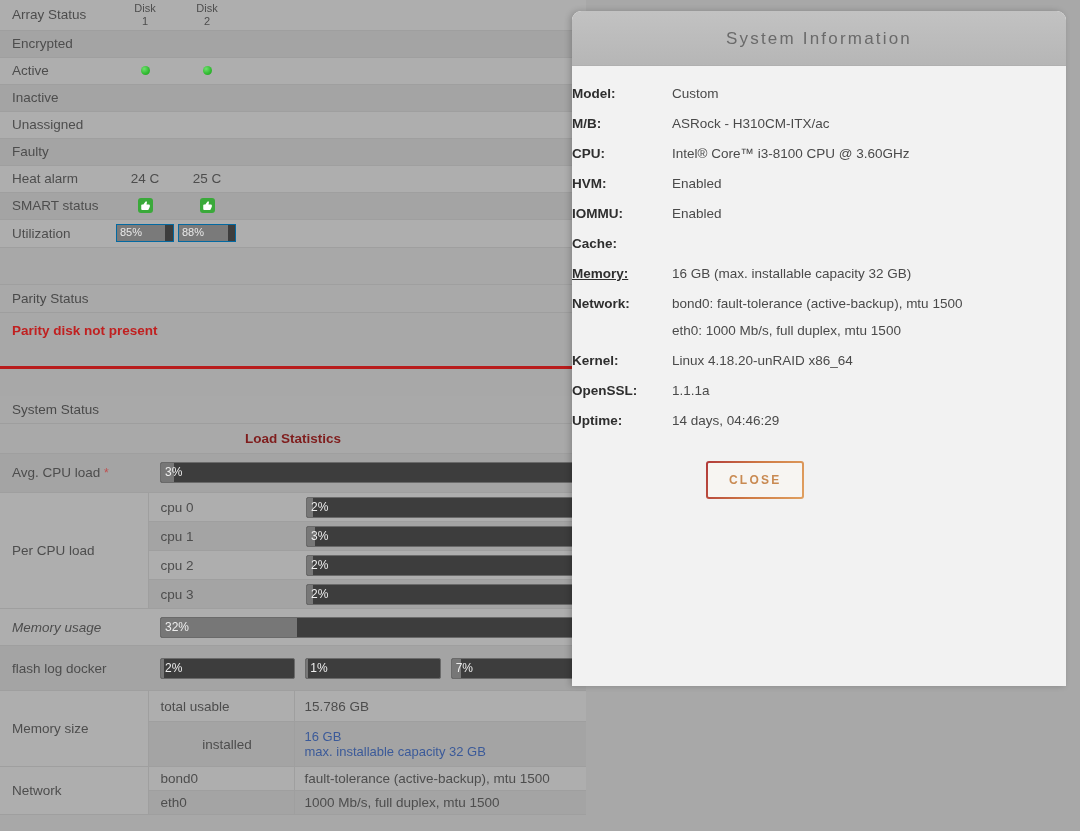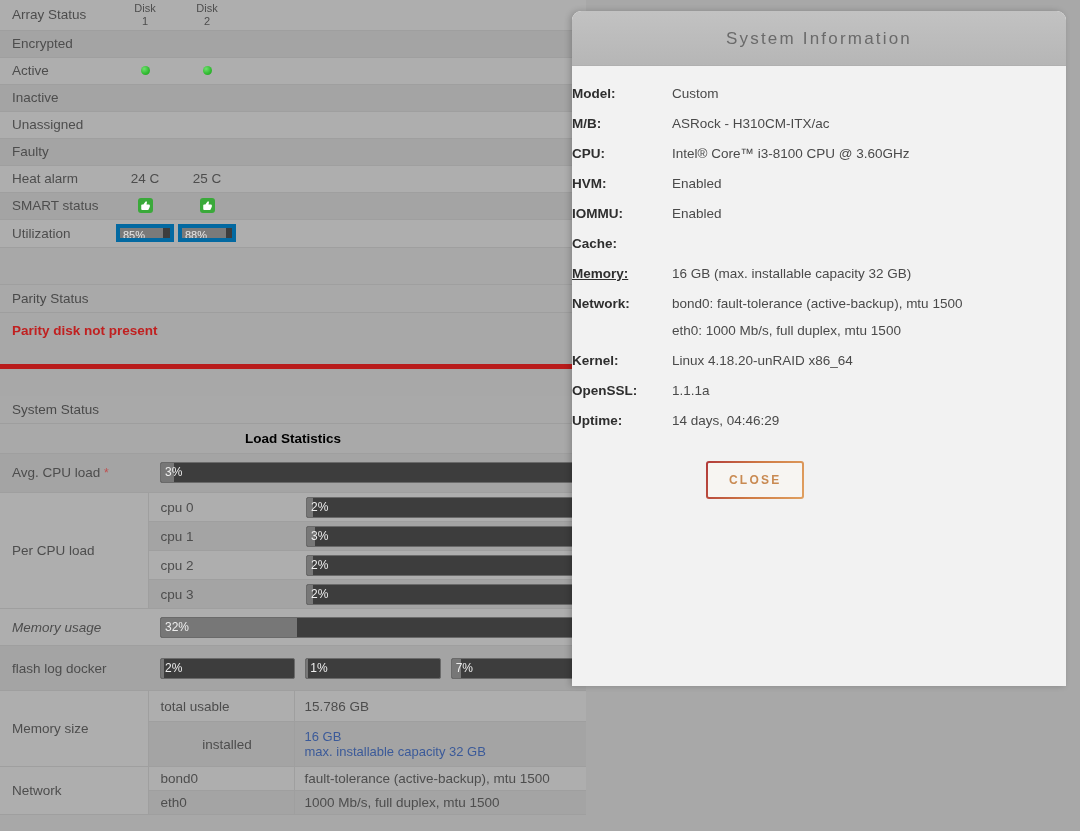--- a/index.html
+++ b/index.html
@@ -59,37 +59,37 @@
   .temp { color: #3f9e3f; font-size: 12.5px; }
   .smart {
     display: inline-block; width: 15px; height: 15px; border-radius: 3px;
     background: #3aa93a; position: relative; vertical-align: middle;
   }
   .smart svg { position: absolute; left: 2px; top: 2px; }
 
   
   .ubar {
     display: inline-block; width: 58px; height: 18px;
-    background: #3d3d3d; border: 4px solid #0369a1;
+    background: #3d3d3d; border: 1px solid #0369a1;
     position: relative; vertical-align: middle; overflow: hidden;
   }
   .ubar .fill { position: absolute; left: 0; top: 0; bottom: 0; background: #7a7a7a; }
   .ubar .txt {
     position: absolute; left: 3px; top: 1px;
     font-size: 11px; color: #e8e8e8; z-index: 2;
   }
 
   .parity-warn {
     color: #c02020; font-weight: bold; font-size: 13.5px;
     padding: 10px 0 0 12px;
   }
 
   .loadstat-title {
     text-align: center; font-weight: bold; font-size: 13.5px;
-    color: #000000; height: 30px; line-height: 30px;
+    color: #7f1d1d; height: 30px; line-height: 30px;
     background: #a9a9a9; border-bottom: 1px solid #9f9f9f;
   }
 
   
   .lbar {
     display: block; height: 21px;
     background: #3d3d3d; border: 1px solid #6a6a6a; border-radius: 2px;
     position: relative; overflow: hidden;
   }
   .lbar .fill { position: absolute; left: 0; top: 0; bottom: 0; background: #777; }
@@ -260,21 +260,21 @@
           </span>
         </td>
         <td></td>
       </tr>
     </tbody>
       </table>
 
     <div style="height:37px;background:#a8a8a8;border-bottom:1px solid #9f9f9f;"></div>
 
     <div class="sect-head">Parity Status</div>
-    <div style="background:#a8a8a8;height:56px;border-bottom:5px solid #b91c1c;">
+    <div style="background:#a8a8a8;height:56px;border-bottom:3px solid #b91c1c;">
       <div class="parity-warn">Parity disk not present</div>
     </div>
     <div style="height:27px;background:#a8a8a8;"></div>
 
     <div class="sect-head">System Status</div>
     <div class="loadstat-title">Load Statistics</div>
 
     <table class="grid">
 
       <tbody>

